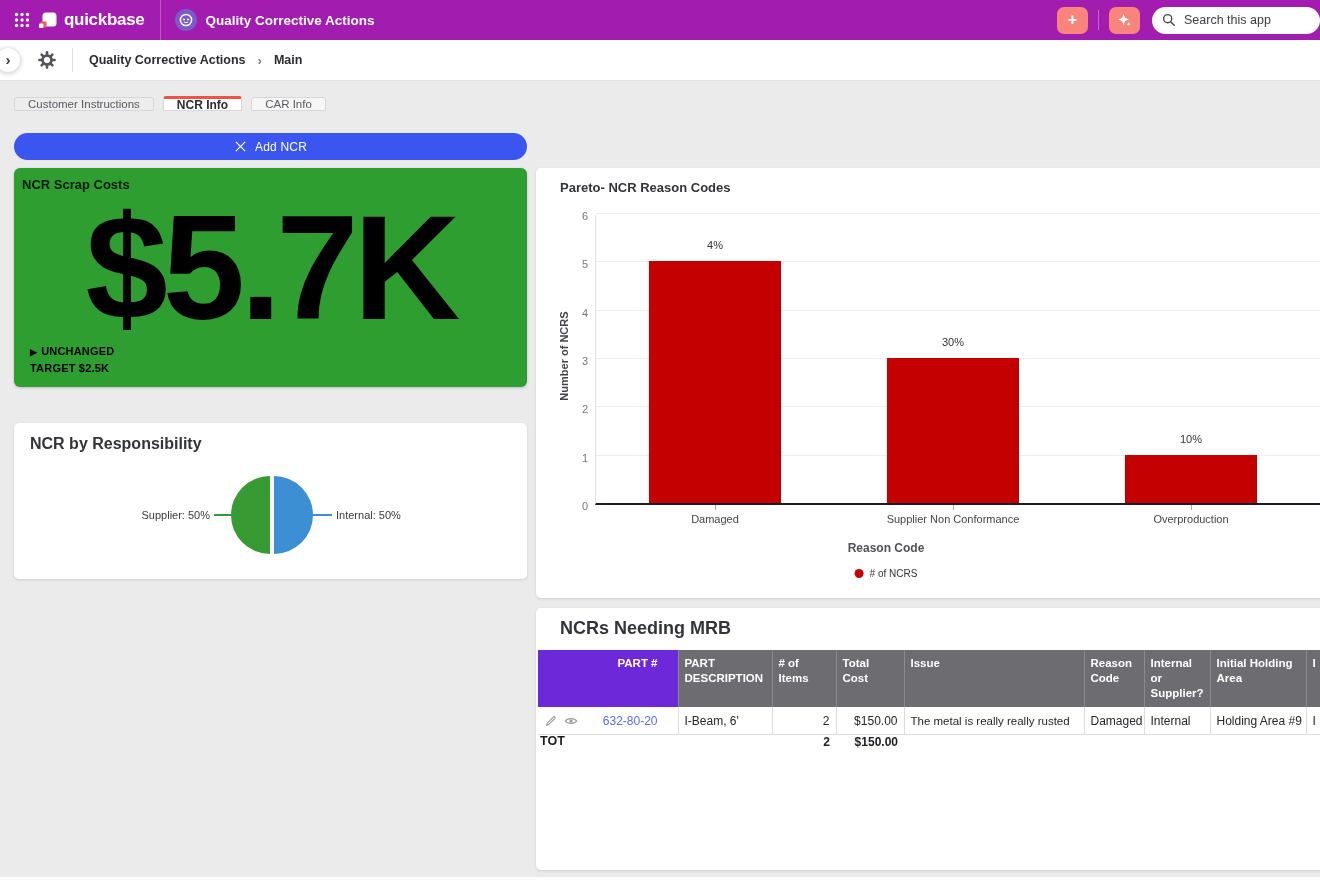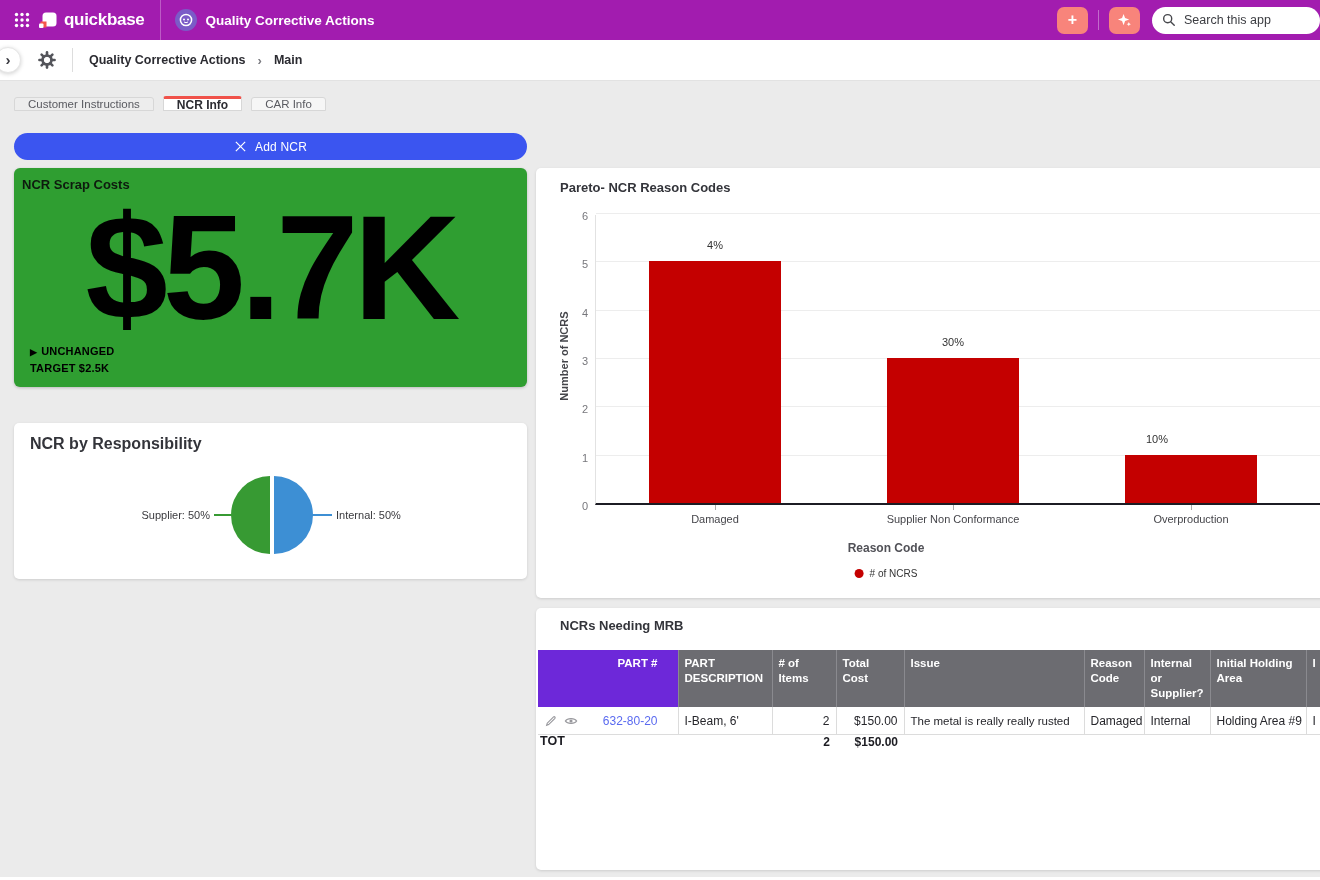--- a/index.html
+++ b/index.html
@@ -98,21 +98,21 @@
   .xlabel { position:absolute; transform:translateX(-50%); top:298px; font-size:11px; color:#45454a; white-space:nowrap; }
   .pareto-xtitle { position:absolute; left:350px; transform:translateX(-50%); top:373px;
     font-size:12px; font-weight:bold; color:#515157; white-space:nowrap; }
   .pareto-legend { position:absolute; left:350px; transform:translateX(-50%); top:400px;
     display:flex; align-items:center; gap:6px; }
   .legend-dot { width:9px; height:9px; border-radius:50%; }
   .legend-text { font-size:10px; color:#333; white-space:nowrap; }
 
   
   .table-card { left:536px; top:527px; width:900px; height:262px; }
-  .table-title { position:absolute; left:24px; top:10px; font-size:13px; font-weight:bold; color:#33343a; }
+  .table-title { position:absolute; left:24px; top:10px; font-size:18px; font-weight:bold; color:#33343a; }
   table.mrb { position:absolute; left:2px; top:42px; border-collapse:collapse; table-layout:fixed; width:848px; }
   table.mrb th { color:#fff; font-size:11.5px; font-weight:bold; text-align:left; vertical-align:top;
     padding:6px 6px; line-height:1.3; border-right:1px solid #8a8a8f; height:50px; }
   table.mrb th.num { text-align:right; padding-right:20px; }
   table.mrb td { font-size:12px; color:#26262b; padding:2px 6px; height:28px;
     border-right:1px solid #dcdcdc; border-bottom:1px solid #dcdcdc; background:#fff;
     white-space:nowrap; overflow:hidden; }
   table.mrb td.num { text-align:right; }
   table.mrb td.issue { font-size:11.5px; }
   .rowtools { display:flex; align-items:center; gap:6px; padding-right:14px; }
@@ -260,21 +260,21 @@
         <div class="gridline" style="bottom: 289px;"></div>
         <div class="pbar" style="left: 53px; height: 241.667px; background: rgb(196, 0, 0);"></div>
         <div class="pbar-label" style="left: 119px; bottom: 251.667px;">4%</div>
         <div class="xtick" style="left: 119px;"></div>
         <div class="xlabel" style="left: 119px;">Damaged</div>
         <div class="pbar" style="left: 291px; height: 145px; background: rgb(196, 0, 0);"></div>
         <div class="pbar-label" style="left: 357px; bottom: 155px;">30%</div>
         <div class="xtick" style="left: 357px;"></div>
         <div class="xlabel" style="left: 357px;">Supplier Non Conformance</div>
         <div class="pbar" style="left: 529px; height: 48.3333px; background: rgb(196, 0, 0);"></div>
-        <div class="pbar-label" style="left: 561px; bottom: 58.3333px;">10%</div>
+        <div class="pbar-label" style="left: 595px; bottom: 58.3333px;">10%</div>
         <div class="xtick" style="left: 595px;"></div>
         <div class="xlabel" style="left: 595px;">Overproduction</div>
       </div>
     <div class="pareto-xtitle">Reason Code</div>
     <div class="pareto-legend">
       <div class="legend-dot" style="background: rgb(196, 0, 0);"></div>
       <div class="legend-text"># of NCRS</div>
     </div>
   </div>
 

